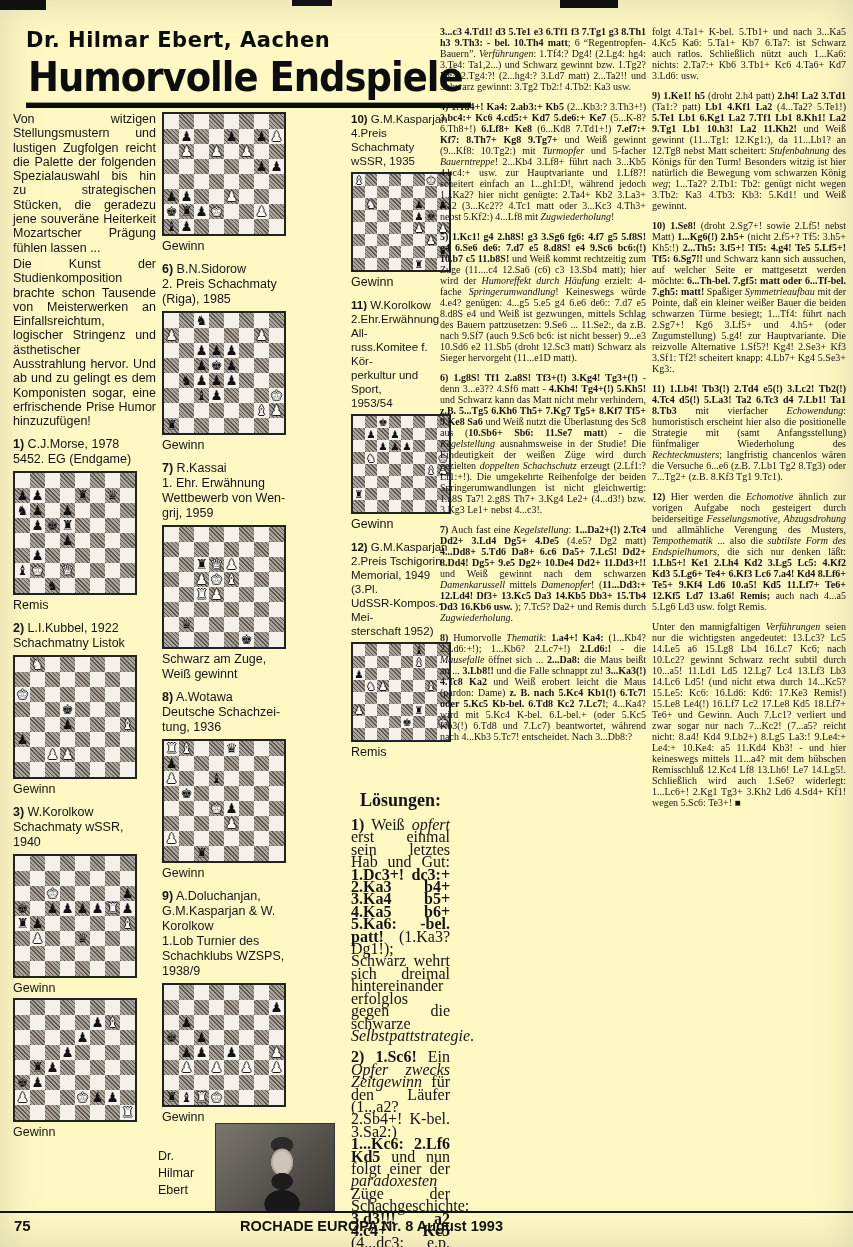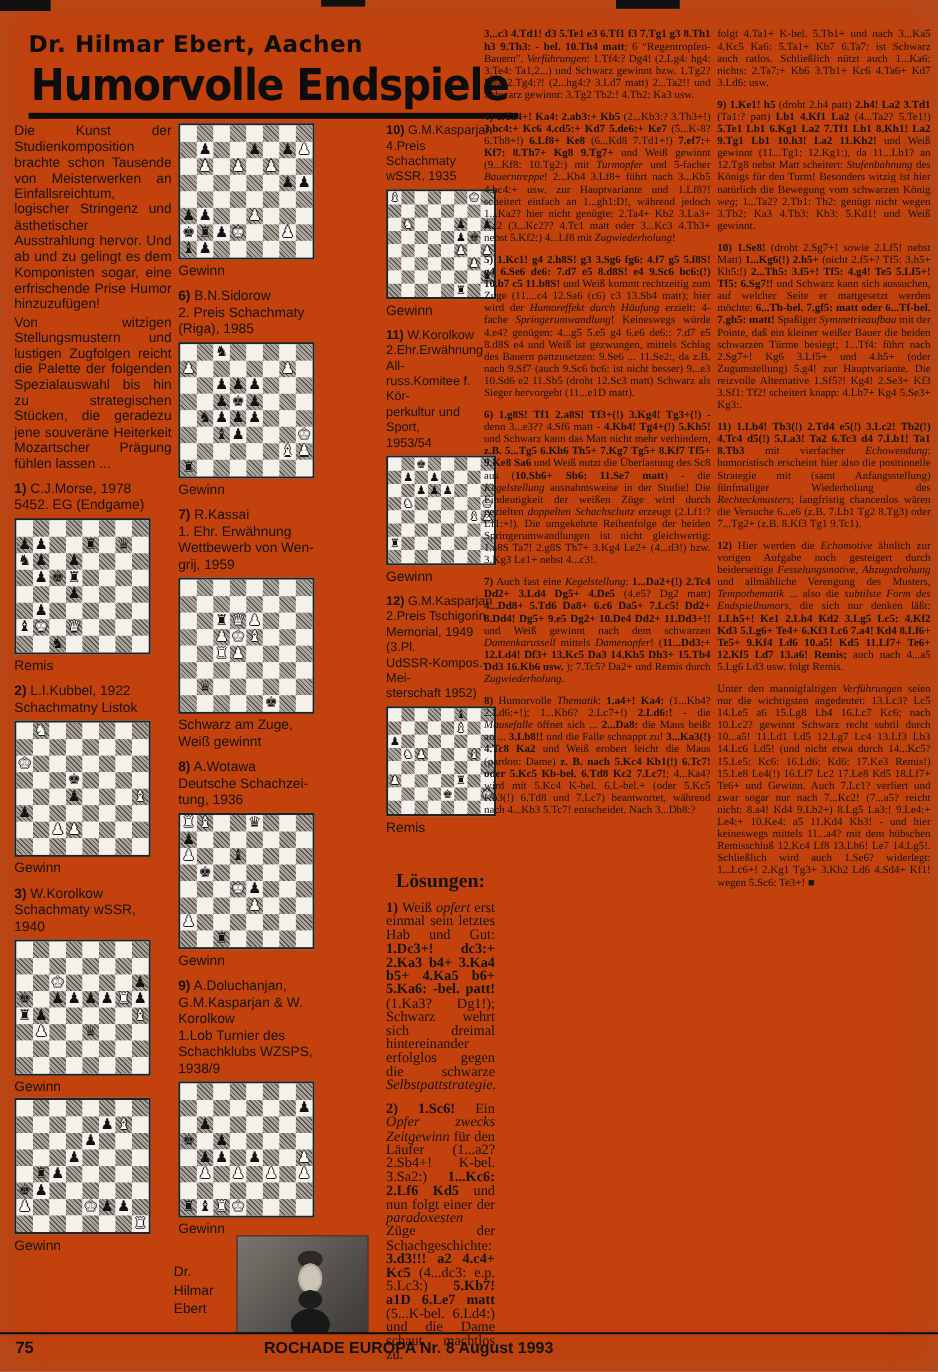--- a/index.html
+++ b/index.html
@@ -1,17 +1,17 @@
 <!DOCTYPE html>
 <html lang="de"><head>
 <meta charset="utf-8">
 <style>
   html,body{margin:0;padding:0;}
   body{background:#d8d5cf;font-family:"Liberation Sans",sans-serif;}
-  .page{position:relative;width:853px;height:1247px;background:#c2410c;overflow:hidden;
+  .page{position:relative;width:853px;height:1247px;background:#fef9c3;overflow:hidden;
         box-shadow:inset 0 0 40px rgba(120,115,105,.25);}
   .artifact{position:absolute;background:#111;}
   
   .hdr{position:absolute;left:26px;top:28px;}
   .author{font-family:"DejaVu Sans",sans-serif;font-weight:bold;font-size:21px;color:#0d0d0d;letter-spacing:.5px;}
   .title{display:inline-block;font-family:"DejaVu Sans",sans-serif;font-weight:bold;font-size:37px;
          letter-spacing:-1px;color:#0d0d0d;border-bottom:5px solid #0d0d0d;padding:0 8px 2px 2px;
          transform:scaleY(1.08);transform-origin:top left;margin-top:2px;}
   
   .col{position:absolute;color:#141414;}
@@ -34,21 +34,21 @@
     background-image:repeating-linear-gradient(45deg,rgba(50,46,42,.65) 0,rgba(50,46,42,.65) 1px,transparent 1px,transparent 3px);}
   .sq.lt{background:#f4f1eb;}
   .pc{font-family:"DejaVu Sans",sans-serif;}
   .b15 .pc{font-size:13.5px;line-height:15px;}
   .b12 .pc{font-size:10.5px;line-height:12px;}
   .pw{color:#fcfbf8;text-shadow:1px 0 0 #1a1a1a,-1px 0 0 #1a1a1a,0 1px 0 #1a1a1a,0 -1px 0 #1a1a1a;}
   .pb{color:#121212;text-shadow:0 0 1px rgba(255,255,255,.7);}
   
   .solhead{font-family:"Liberation Serif",serif;font-weight:bold;font-size:18px;text-align:center;margin:30px 0 8px 0;}
   .sol{font-family:"Liberation Serif",serif;text-align:justify;margin:0 0 9px 0;}
-  .sol3{font-size:13px;line-height:12.4px;}
+  .sol3{font-size:16px;line-height:12.4px;}
   .sol45{font-size:10px;line-height:11px;}
   .sol i{font-style:italic;}
   .sol b{font-weight:bold;}
   
   .photo{position:absolute;left:215px;top:1123px;width:118px;height:87px;border:1px solid #333;
     background:
       radial-gradient(ellipse 30px 24px at 56% 92%, #181818 58%, transparent 60%),
       radial-gradient(ellipse 19px 15px at 56% 66%, #1f1d1b 55%, transparent 58%),
       radial-gradient(ellipse 16px 20px at 56% 44%, #cdc5b6 52%, #a89f90 68%, transparent 70%),
       radial-gradient(ellipse 20px 14px at 56% 24%, #2b2a28 55%, transparent 58%),
@@ -70,22 +70,22 @@
   <div class="artifact" style="left:292px;top:0;width:40px;height:6px;"></div>
   <div class="artifact" style="left:560px;top:0;width:58px;height:8px;"></div>
 
   <div class="hdr">
     <div class="author">Dr. Hilmar Ebert, Aachen</div>
     <div class="title">Humorvolle Endspiele</div>
   </div>
 
   <div class="col" id="c1">
     <div class="intro">
+      <p>Von witzigen Stellungsmustern und lustigen Zugfolgen reicht die Palette der folgenden Spezialauswahl bis hin zu strategischen Stücken, die geradezu jene souveräne Heiterkeit Mozartscher Prägung fühlen lassen ...</p>
       <p>Die Kunst der Studienkomposition brachte schon Tausende von Meisterwerken an Einfallsreichtum, logischer Stringenz und ästhetischer Ausstrahlung hervor. Und ab und zu gelingt es dem Komponisten sogar, eine erfrischende Prise Humor hinzuzufügen!</p>
-      <p>Von witzigen Stellungsmustern und lustigen Zugfolgen reicht die Palette der folgenden Spezialauswahl bis hin zu strategischen Stücken, die geradezu jene souveräne Heiterkeit Mozartscher Prägung fühlen lassen ...</p>
     </div>
     <div class="cap"><b>1)</b> C.J.Morse, 1978
 5452. EG (Endgame)</div>
     <div class="board b15">
         <div class="sq lt"></div>
         <div class="sq dk"></div>
         <div class="sq lt"></div>
         <div class="sq dk"></div>
         <div class="sq lt"></div>
         <div class="sq dk"></div>

